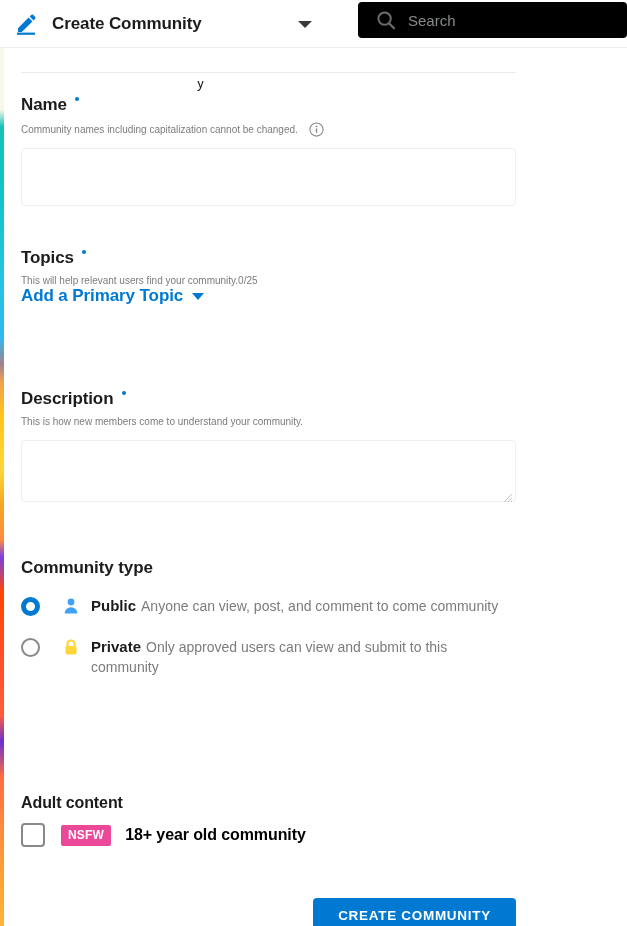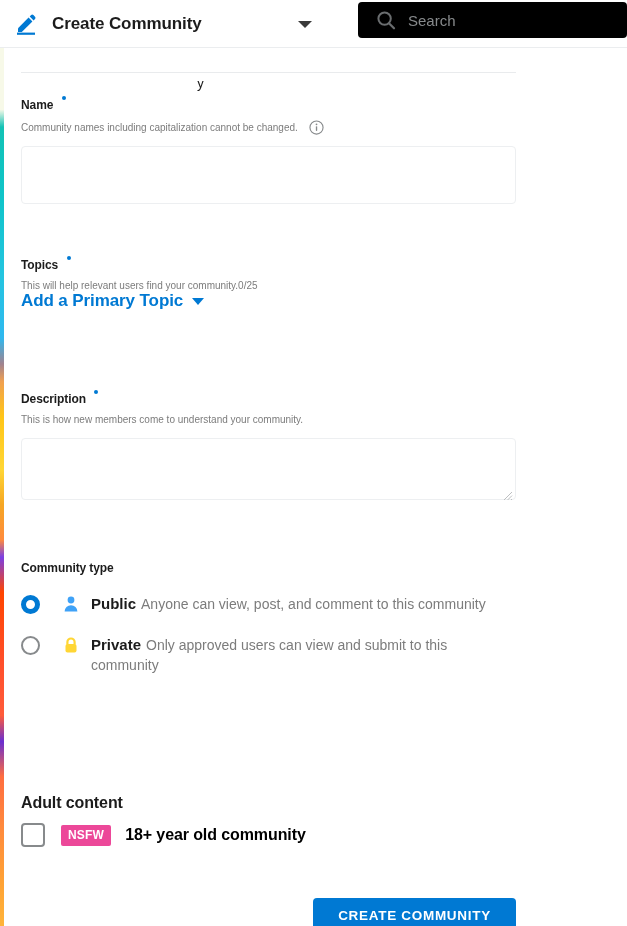--- a/index.html
+++ b/index.html
@@ -119,21 +119,21 @@
     font-size: 14px;
     color: #1c1c1c;
     height: 10px;
     overflow: hidden;
     line-height: 4px;
   }
 
   .section { position: absolute; left: 21px; }
 
   .label {
-    font-size: 12px;
+    font-size: 17px;
     font-weight: bold;
     color: #1c1c1c;
     letter-spacing: -0.1px;
     display: inline-block;
   }
   .req-dot {
     display: inline-block;
     width: 4px; height: 4px;
     border-radius: 50%;
     background: #0079d3;
@@ -325,21 +325,21 @@
           <svg viewBox="0 0 16 16" width="15" height="15">
             <circle cx="8" cy="8" r="7" fill="none" stroke="#878a8c" stroke-width="1.2"></circle>
             <circle cx="8" cy="4.6" r="0.95" fill="#878a8c"></circle>
             <rect x="7.3" y="6.6" width="1.45" height="5" rx="0.6" fill="#878a8c"></rect>
           </svg>
         </span>
       </div>
       <div class="text-input" title=""></div>
     </div>
 
-    <div class="section" style="top:207px;">
+    <div class="section" style="top:200px;">
       <div>
         <span class="label">Topics</span>
         <span class="req-dot"></span>
       </div>
       <div class="helper">
         <span>This will help relevant users find your community.0/25</span>
       </div>
       <div class="link-dropdown">
         <span>Add a Primary Topic</span>
         <span class="link-caret"></span>
@@ -370,21 +370,21 @@
 
       <div class="radio-row">
         <span class="radio checked"></span>
         <span class="type-icon">
           <svg viewBox="0 0 18 18" width="18" height="18">
             <circle cx="9" cy="5" r="3.4" fill="#3FA2F7"></circle>
             <path d="M2.6 16.6 a6.4 6.4 0 0 1 12.8 0 Z" fill="#3FA2F7"></path>
           </svg>
         </span>
         <span class="type-texts">
-          <span class="type-name">Public</span><span class="type-desc">Anyone can view, post, and comment to this community</span>
+          <span class="type-name">Public</span><span class="type-desc">Anyone can view, post, and comment to come community</span>
         </span>
       </div>
 
 
       <div class="radio-row" style="margin-top:21px;">
         <span class="radio"></span>
         <span class="type-icon">
           <svg viewBox="0 0 18 18" width="18" height="18">
             <path d="M5.4 8.4 V6.1 a3.6 3.6 0 0 1 7.2 0 V8.4" fill="none" stroke="#FFD635" stroke-width="2.2"></path>
             <rect x="3.5" y="8" width="11" height="8.4" rx="1.9" fill="#FFD635"></rect>

